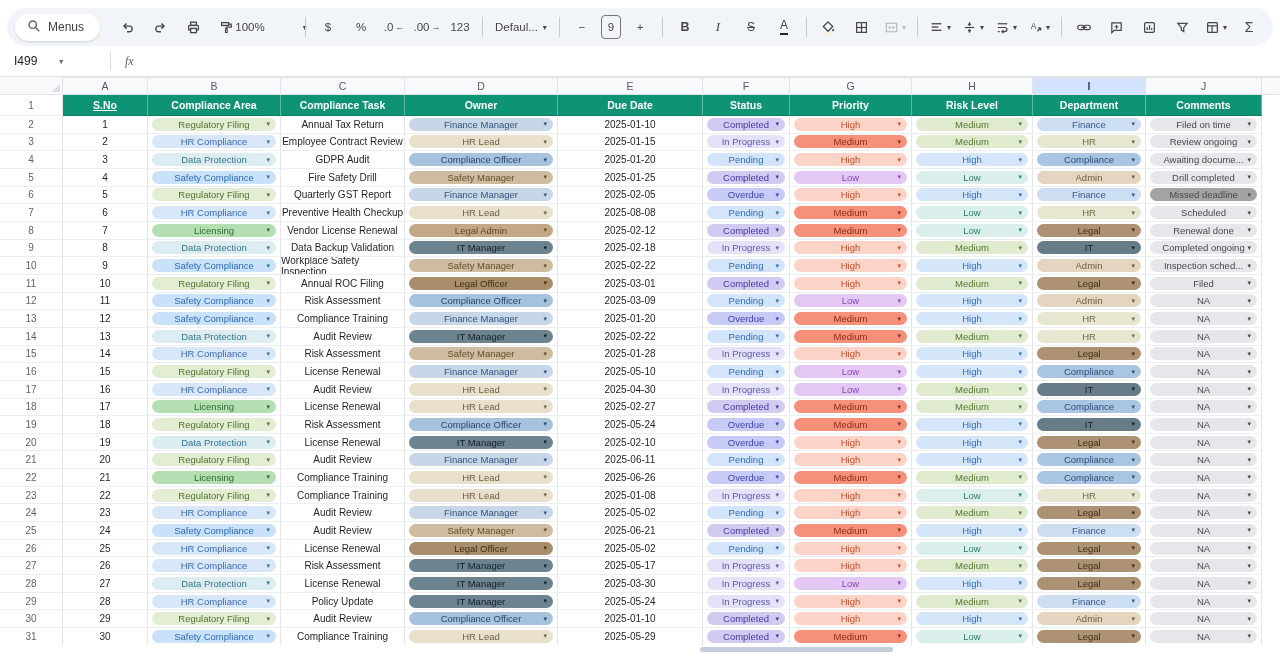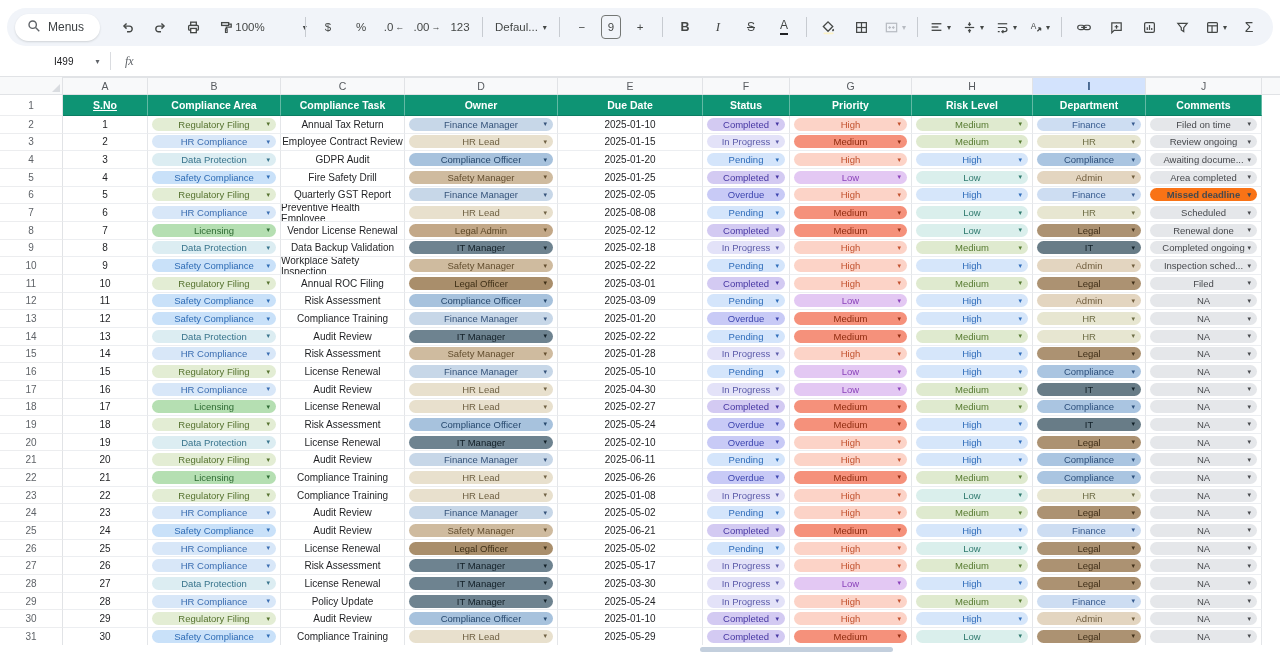--- a/index.html
+++ b/index.html
@@ -37,21 +37,21 @@
   .b-bold{font-weight:bold;font-size:12.5px;}
   .b-italic{font-style:italic;font-family:"Liberation Serif",serif;font-size:13px;}
   .b-strike{text-decoration:line-through;font-size:12px;}
   .b-color{font-size:12px;border-bottom:2.5px solid #202124;line-height:12px;height:14px;}
   .b-sigma{font-size:14px;}
   
   .formula-bar{
     height:30px;display:flex;align-items:center;border-bottom:1px solid #e1e3e6;background:#fff;
   }
   .name-box{display:flex;align-items:center;width:88px;padding-left:14px;cursor:pointer;}
-  .name-box .ref{font-size:10px;color:#202124;margin-left:40px;}
+  .name-box .ref{font-size:12px;color:#202124;}
   .name-box .caret{font-size:8px;color:#5f6368;margin-left:22px;}
   .fx{font-style:italic;font-family:"Liberation Serif",serif;font-size:12px;color:#5f6368;margin-left:14px;}
   .fbar-sep{width:1px;height:18px;background:#dadce0;margin-left:8px;}
   
   .grid{position:relative;background:#fff;}
   .grow{display:flex;}
   .cell{box-sizing:border-box;flex:0 0 auto;display:flex;align-items:center;justify-content:center;overflow:hidden;}
   .cw0{width:63px;} .cw1{width:85px;} .cw2{width:133px;} .cw3{width:124px;}
   .cw4{width:153px;} .cw5{width:145px;} .cw6{width:87px;} .cw7{width:122px;}
   .cw8{width:121px;} .cw9{width:113px;} .cw10{width:116px;} .cw11{flex:1 1 auto;}
@@ -550,21 +550,21 @@
         </div>
       </div>
       <div class="cell dcell cw9">
         <div class="chip" style="background: rgb(227, 213, 192); color: rgb(111, 92, 60);">
           <div class="txt">Admin</div>
           <div class="arr">▾</div>
         </div>
       </div>
       <div class="cell dcell cw10">
         <div class="chip" style="background: rgb(229, 231, 234); color: rgb(71, 73, 77);">
-          <div class="txt">Area completed</div>
+          <div class="txt">Drill completed</div>
           <div class="arr">▾</div>
         </div>
       </div>
       <div class="cell cw11 sliver"></div>
     </div>
     <div class="grow drow">
       <div class="cell cw0 rownum">6</div>
       <div class="cell dcell cw1">5</div>
       <div class="cell dcell cw2">
         <div class="chip" style="background: rgb(227, 237, 212); color: rgb(85, 114, 46);">
@@ -598,37 +598,37 @@
           <div class="arr">▾</div>
         </div>
       </div>
       <div class="cell dcell cw9">
         <div class="chip" style="background: rgb(205, 221, 242); color: rgb(54, 90, 142);">
           <div class="txt">Finance</div>
           <div class="arr">▾</div>
         </div>
       </div>
       <div class="cell dcell cw10">
-        <div class="chip" style="background: #f97316; color: rgb(71, 73, 77); font-weight: bold;">
+        <div class="chip" style="background: #a3a3a3; color: rgb(71, 73, 77);">
           <div class="txt">Missed deadline</div>
           <div class="arr">▾</div>
         </div>
       </div>
       <div class="cell cw11 sliver"></div>
     </div>
     <div class="grow drow">
       <div class="cell cw0 rownum">7</div>
       <div class="cell dcell cw1">6</div>
       <div class="cell dcell cw2">
         <div class="chip" style="background: rgb(216, 231, 248); color: rgb(58, 109, 177);">
           <div class="txt">HR Compliance</div>
           <div class="arr">▾</div>
         </div>
       </div>
-      <div class="cell dcell cw3">Preventive Health Employee</div>
+      <div class="cell dcell cw3">Preventive Health Checkup</div>
       <div class="cell dcell cw4">
         <div class="chip" style="background: rgb(232, 224, 205); color: rgb(111, 97, 67);">
           <div class="txt">HR Lead</div>
           <div class="arr">▾</div>
         </div>
       </div>
       <div class="cell dcell cw5">2025-08-08</div>
       <div class="cell dcell cw6">
         <div class="chip" style="background: rgb(212, 229, 251); color: rgb(47, 109, 186);">
           <div class="txt">Pending</div>

